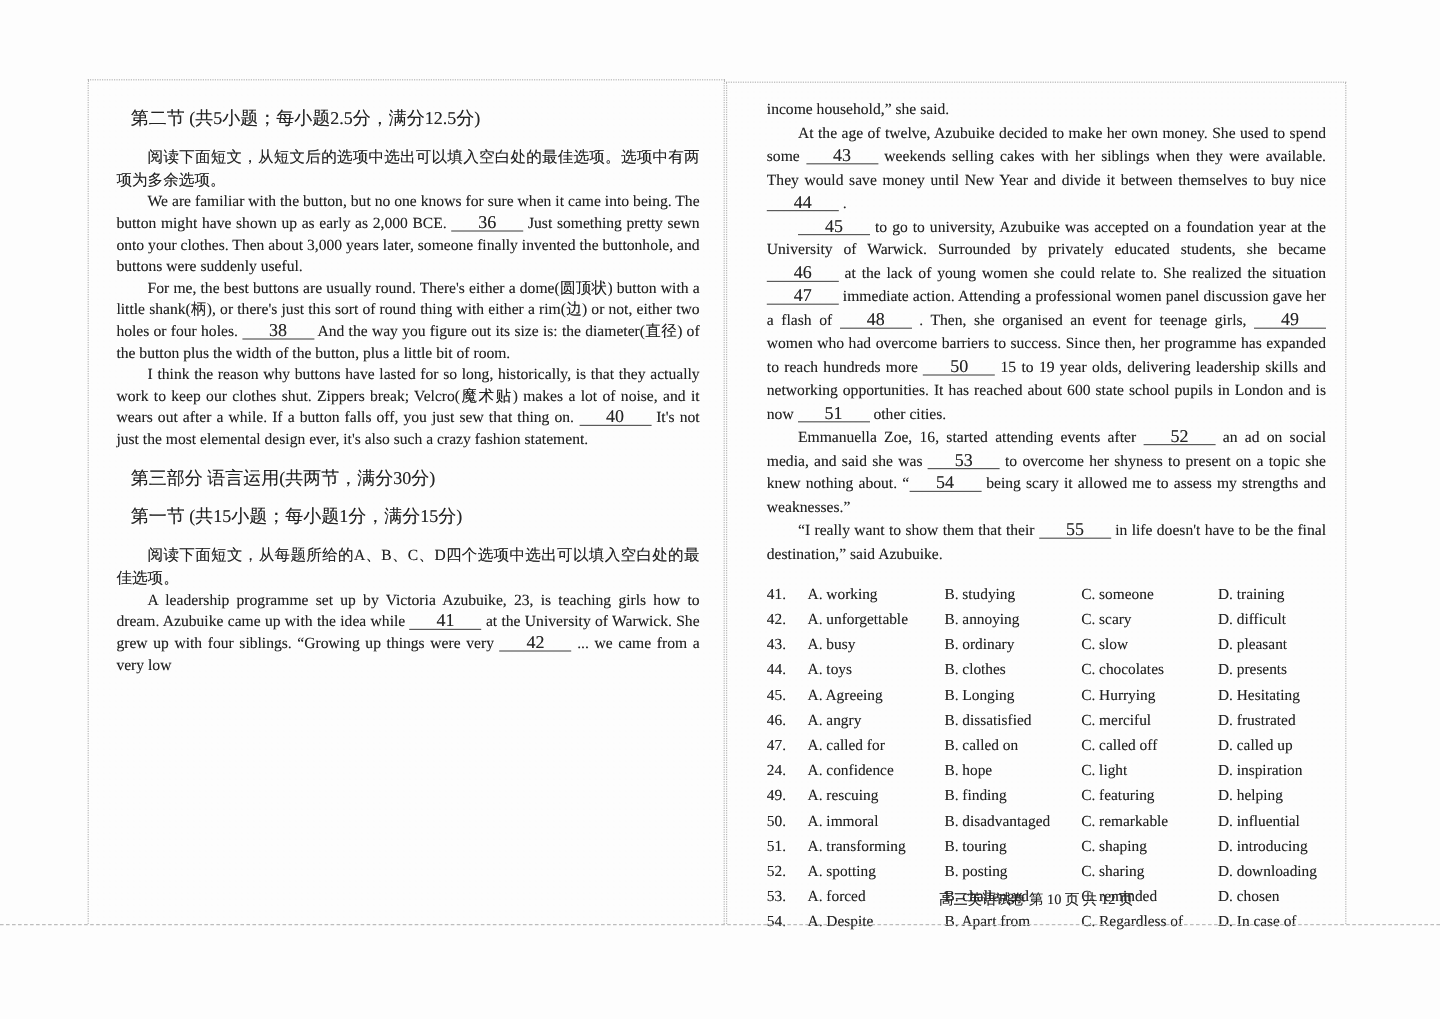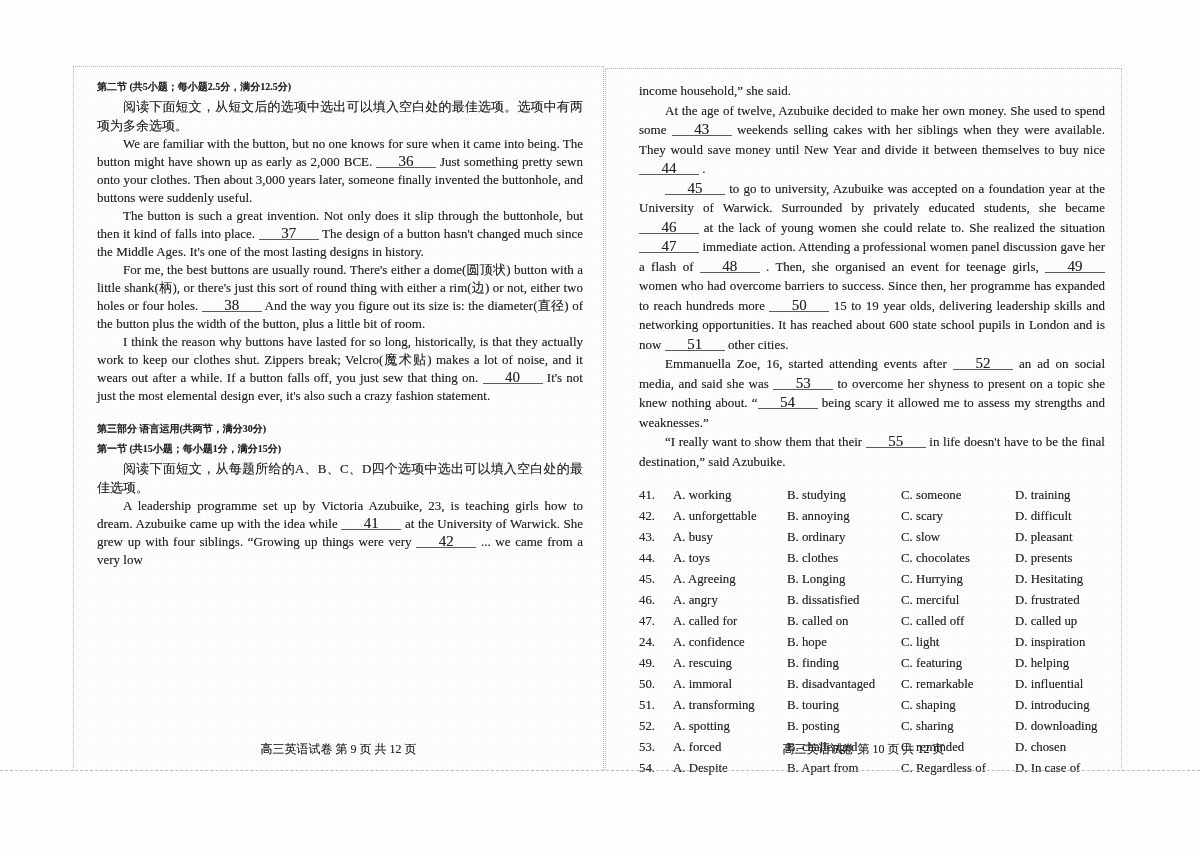--- a/index.html
+++ b/index.html
@@ -11,21 +11,21 @@
     text-shadow:0 0 .5px rgba(40,40,40,.45);
   }
   .page {
     position:absolute; box-sizing:border-box;
     border:1px dotted #b6b6b6; border-bottom:0;
     background-image:radial-gradient(rgba(0,0,0,0.035) .5px, transparent .6px);
     background-size:5px 5px;
   }
   .page-left  { left:73px;  top:66px; width:531px; height:704px; padding:10px 20px 0 23px; }
   .page-right { left:605px; top:68px; width:517px; height:702px; padding:12px 16px 0 33px; }
-  .cnh { font-size:10px; font-weight:bold; line-height:20px; margin:0; }
+  .cnh { font-size:15px; font-weight:normal; line-height:20px; margin:12px; }
   .cnh.gap { margin-top:14px; }
   .cn  { font-size:13px; line-height:19px; margin:0; text-align:justify; }
   .en  { font-size:13px; line-height:18px; margin:0; text-align:justify; }
   .page-right .en { line-height:19.5px; }
   .indent { text-indent:26px; }
   .blank {
     display:inline-block; min-width:56px; padding:0 2px;
     text-align:center; text-indent:0;
     border-bottom:1px solid #5a5a5a; line-height:12px; font-size:15px;
   }
@@ -43,40 +43,38 @@
 </head>
 <body>
 
 <div class="scan">
 
   <div class="page page-left">
     <h3 class="cnh">第二节 (共5小题；每小题2.5分，满分12.5分)</h3>
     <p class="cn indent">阅读下面短文，从短文后的选项中选出可以填入空白处的最佳选项。选项中有两项为多余选项。</p>
 
     <p class="en indent">We are familiar with the button, but no one knows for sure when it came into being. The button might have shown up as early as 2,000 BCE. <span class="blank">36</span> Just something pretty sewn onto your clothes. Then about 3,000 years later, someone finally invented the buttonhole, and buttons were suddenly useful.</p>
-    <p class="en indent">The button is such a great invention. Not only does it slip through the buttonhole, but then it kind of falls into place. <span class="blank">37</span> The design of a button hasn't changed much since the Middle Ages. It's one of the most lasting designs in history.</p>
     <p class="en indent">For me, the best buttons are usually round. There's either a dome(圆顶状) button with a little shank(柄), or there's just this sort of round thing with either a rim(边) or not, either two holes or four holes. <span class="blank">38</span> And the way you figure out its size is: the diameter(直径) of the button plus the width of the button, plus a little bit of room.</p>
     <p class="en indent">I think the reason why buttons have lasted for so long, historically, is that they actually work to keep our clothes shut. Zippers break; Velcro(魔术贴) makes a lot of noise, and it wears out after a while. If a button falls off, you just sew that thing on. <span class="blank">40</span> It's not just the most elemental design ever, it's also such a crazy fashion statement.</p>
 
     <ul class="options">
       <li></li>
         <li></li>
         <li></li>
         <li></li>
         <li></li>
         <li></li>
         <li></li>
     </ul>
 
     <h3 class="cnh gap">第三部分 语言运用(共两节，满分30分)</h3>
     <h3 class="cnh">第一节 (共15小题；每小题1分，满分15分)</h3>
     <p class="cn indent">阅读下面短文，从每题所给的A、B、C、D四个选项中选出可以填入空白处的最佳选项。</p>
     <p class="en indent">A leadership programme set up by Victoria Azubuike, 23, is teaching girls how to dream. Azubuike came up with the idea while <span class="blank">41</span> at the University of Warwick. She grew up with four siblings. “Growing up things were very <span class="blank">42</span> ... we came from a very low</p>
 
-    <div class="footer">高三英语试卷 第 9 页 共 12 页</div>
   </div>
 
   <div class="page page-right">
     <p class="en">income household,” she said.</p>
     <p class="en indent">At the age of twelve, Azubuike decided to make her own money. She used to spend some <span class="blank">43</span> weekends selling cakes with her siblings when they were available. They would save money until New Year and divide it between themselves to buy nice <span class="blank">44</span> .</p>
     <p class="en indent"><span class="blank">45</span> to go to university, Azubuike was accepted on a foundation year at the University of Warwick. Surrounded by privately educated students, she became <span class="blank">46</span> at the lack of young women she could relate to. She realized the situation <span class="blank">47</span> immediate action. Attending a professional women panel discussion gave her a flash of <span class="blank">48</span> . Then, she organised an event for teenage girls, <span class="blank">49</span> women who had overcome barriers to success. Since then, her programme has expanded to reach hundreds more <span class="blank">50</span> 15 to 19 year olds, delivering leadership skills and networking opportunities. It has reached about 600 state school pupils in London and is now <span class="blank">51</span> other cities.</p>
     <p class="en indent">Emmanuella Zoe, 16, started attending events after <span class="blank">52</span> an ad on social media, and said she was <span class="blank">53</span> to overcome her shyness to present on a topic she knew nothing about. “<span class="blank">54</span> being scary it allowed me to assess my strengths and weaknesses.”</p>
     <p class="en indent">“I really want to show them that their <span class="blank">55</span> in life doesn't have to be the final destination,” said Azubuike.</p>
 
     <div class="questions">

